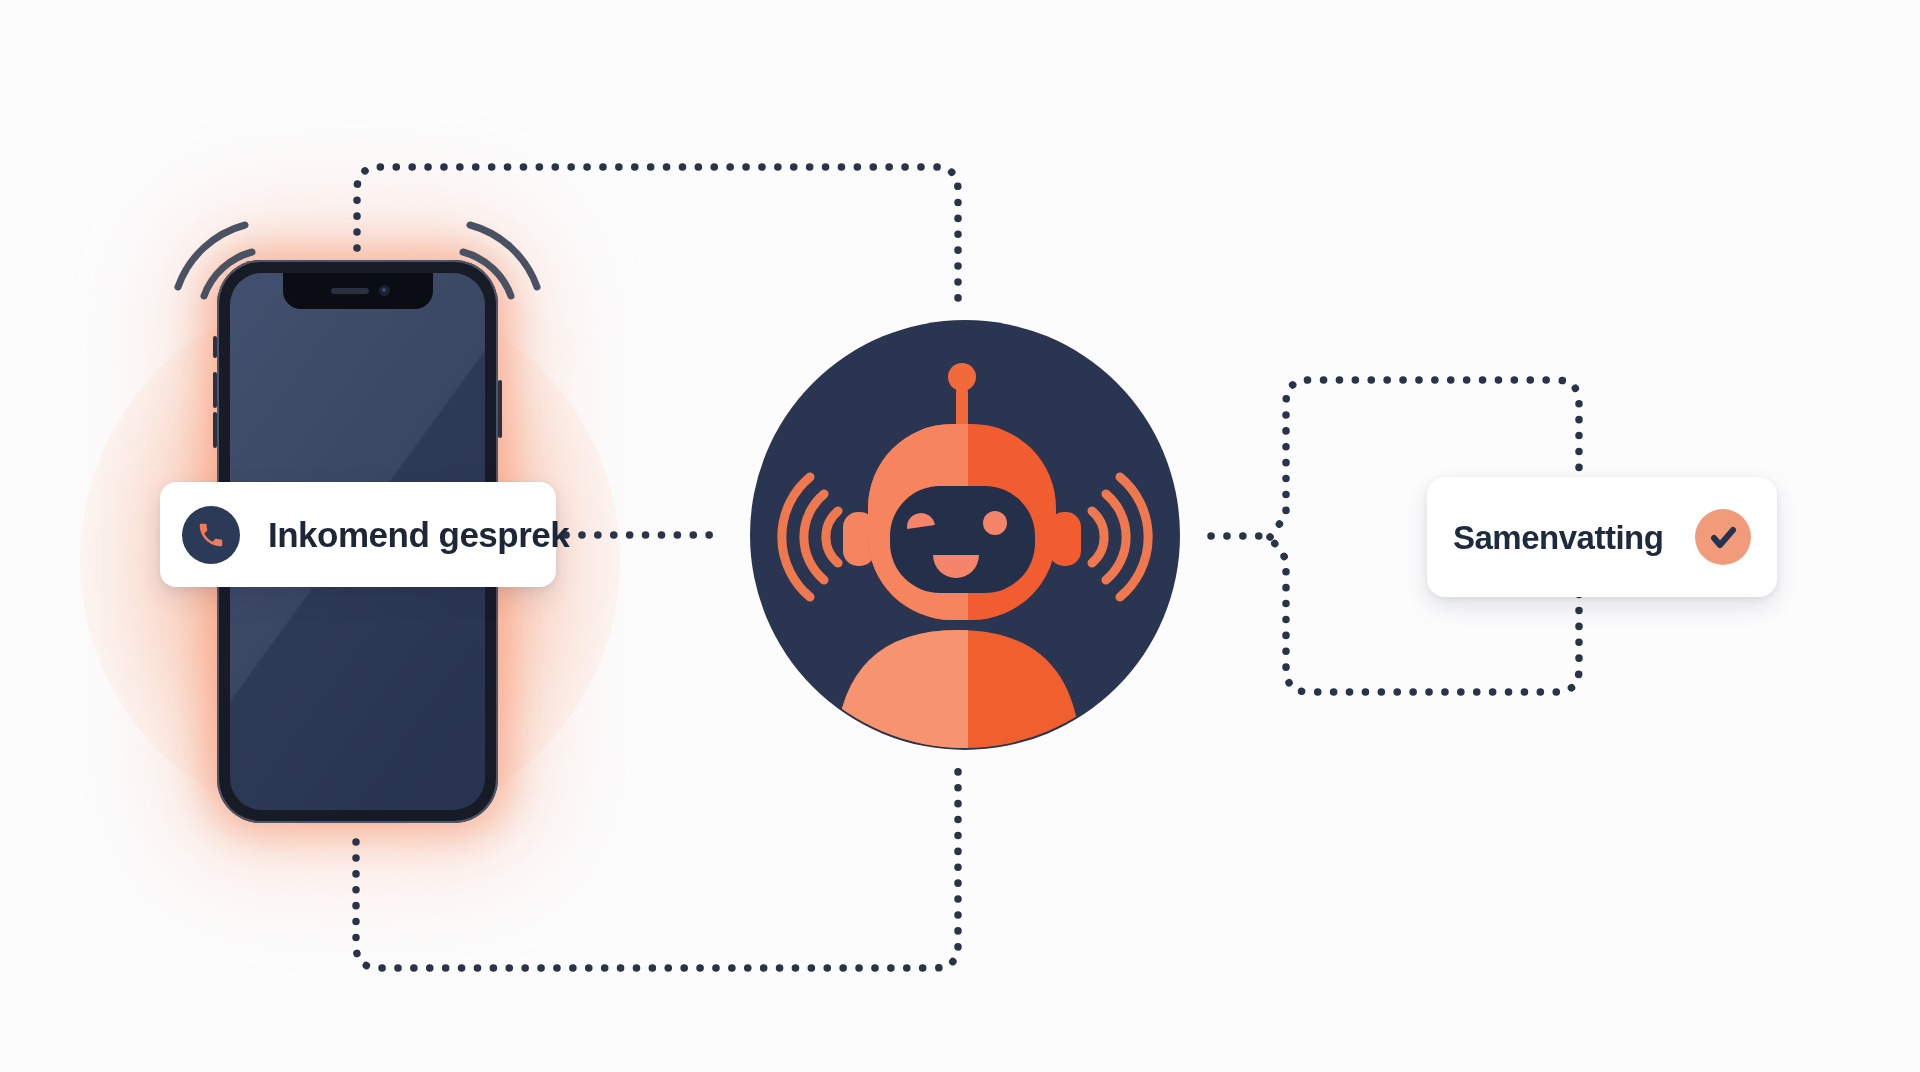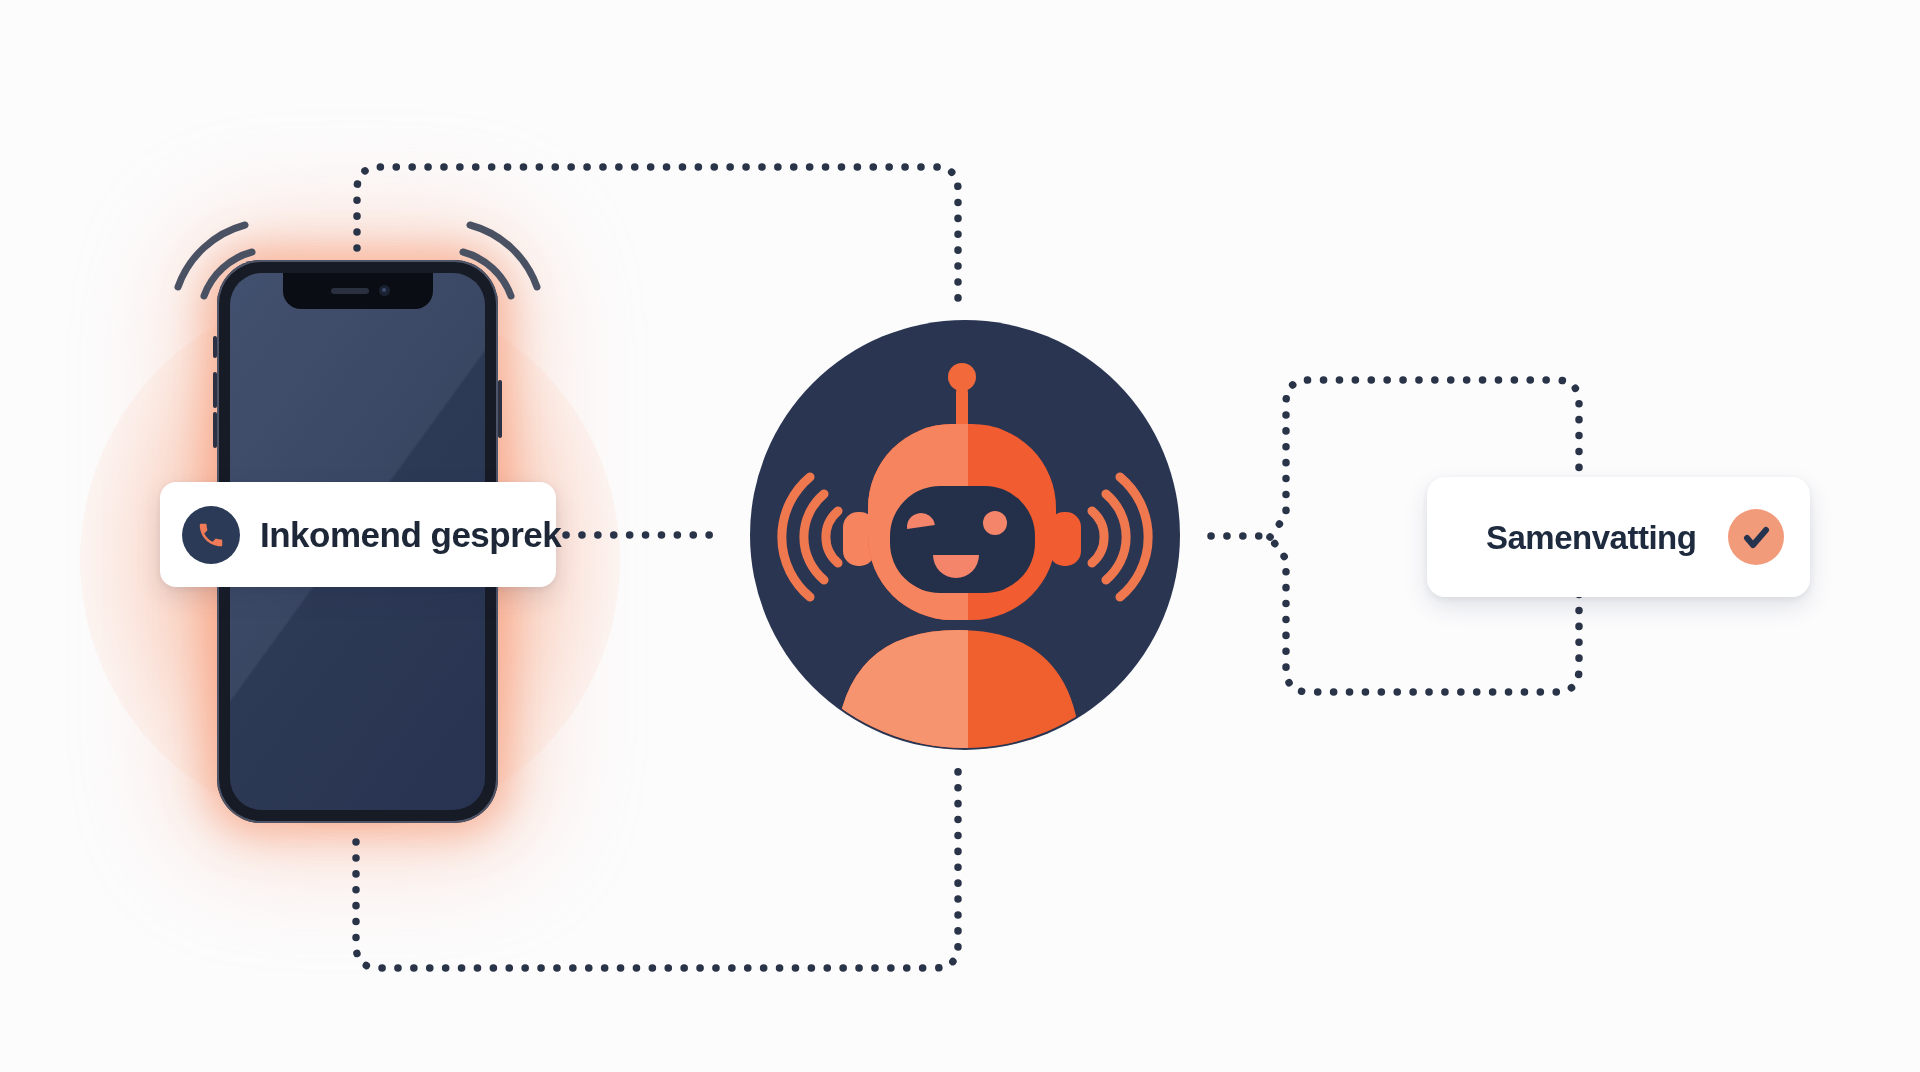--- a/index.html
+++ b/index.html
@@ -52,34 +52,34 @@
   
   svg.scene{position:absolute;inset:0;z-index:20;}
 
   
   .card{
     position:absolute;background:#ffffff;z-index:30;
     box-shadow:0 10px 24px rgba(30,42,70,0.12),0 2px 6px rgba(30,42,70,0.07);
   }
   .incoming-card{
     left:160px;top:482px;width:396px;height:105px;border-radius:16px;
-    display:flex;align-items:center;
+    display:flex;align-items:center;gap:8px;
   }
   .incoming-icon{
     width:58px;height:58px;border-radius:50%;background:#2b3a57;
     margin-left:22px;flex:0 0 auto;
     display:flex;align-items:center;justify-content:center;
   }
   .incoming-label{
     margin-left:20px;font-size:35px;font-weight:700;letter-spacing:-0.5px;
     color:#1d2737;white-space:nowrap;
   }
   .summary-card{
     left:1427px;top:477px;width:350px;height:120px;border-radius:18px;
-    display:flex;align-items:center;padding-left:33px;
+    display:flex;align-items:center;
   }
   .summary-text{
     margin-left:26px;font-size:33px;font-weight:700;letter-spacing:-0.5px;
     line-height:37px;color:#1e2a3e;flex:1 1 auto;
   }
   .check-icon{
     width:56px;height:56px;border-radius:50%;background:#f29b7a;
     margin-right:26px;flex:0 0 auto;
     display:flex;align-items:center;justify-content:center;
   }

